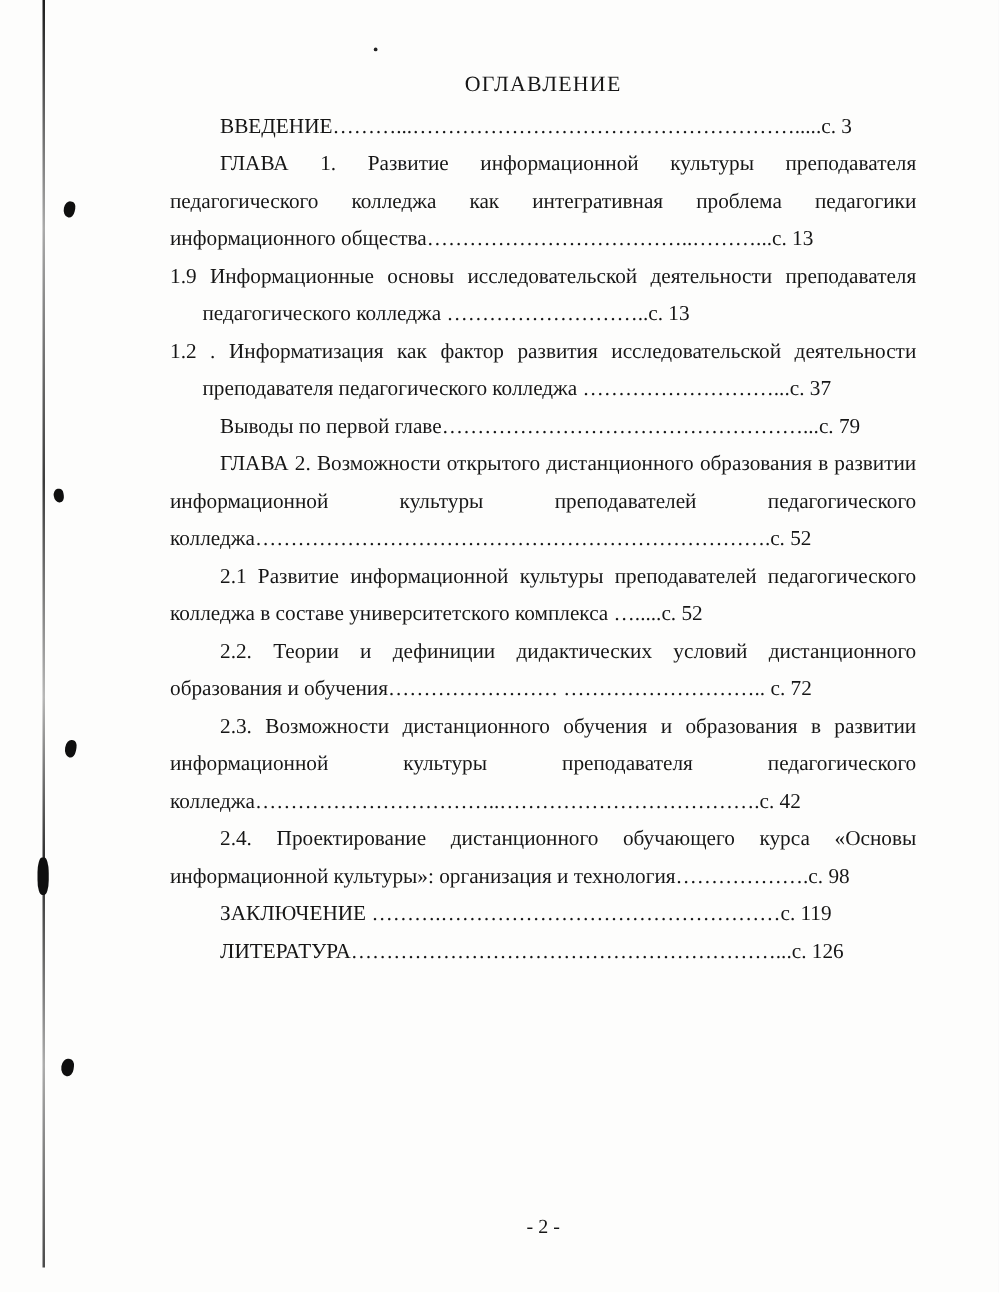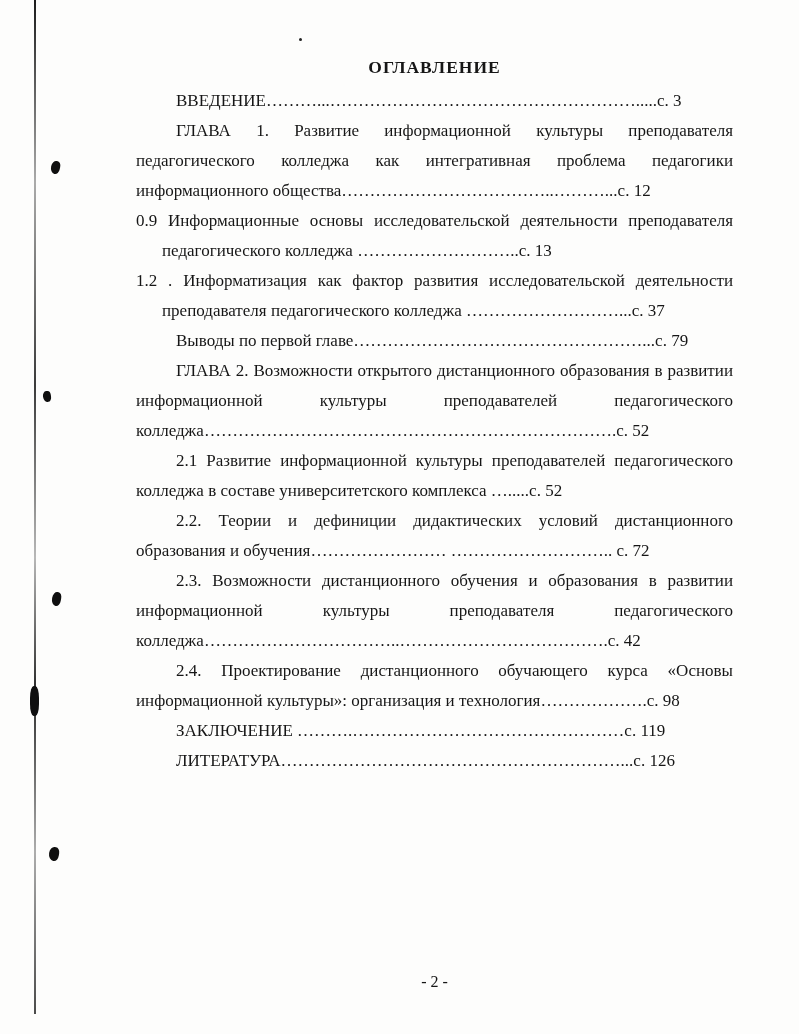--- a/index.html
+++ b/index.html
@@ -52,21 +52,21 @@
   }
   
   .content {
     position: absolute;
     left: 136px;
     top: 52px;
     width: 597px;
   }
   .toc-title {
     text-align: center;
-    font-weight: bold;
+    font-weight: normal;
     font-size: 17.5px;
     letter-spacing: 1px;
     line-height: 30px;
     margin-bottom: 4px;
   }
   .entry {
     margin: 0;
     font-size: 17px;
     line-height: 30px;
     text-align: justify;
@@ -93,22 +93,22 @@
   <div class="blob b2"></div>
   <div class="blob b3"></div>
   <div class="blob b4"></div>
   <div class="blob b5"></div>
   <div class="stray-dot"></div>
 
   <div class="content">
     <div class="toc-title">ОГЛАВЛЕНИЕ</div>
     <div class="entries">
         <p class="entry first-line-indent">ВВЕДЕНИЕ………...……………………………………………….....с. 3</p>
-        <p class="entry first-line-indent">ГЛАВА 1. Развитие информационной культуры преподавателя педагогического колледжа как интегративная проблема педагогики информационного общества………………………………..………...с. 12</p>
-        <p class="entry hanging">0.9 Информационные основы исследовательской деятельности преподавателя педагогического колледжа ………………………..с. 13</p>
+        <p class="entry first-line-indent">ГЛАВА 1. Развитие информационной культуры преподавателя педагогического колледжа как интегративная проблема педагогики информационного общества………………………………..………...с. 13</p>
+        <p class="entry hanging">1.9 Информационные основы исследовательской деятельности преподавателя педагогического колледжа ………………………..с. 13</p>
         <p class="entry hanging">1.2 . Информатизация как фактор развития исследовательской деятельности преподавателя педагогического колледжа ………………………...с. 37</p>
         <p class="entry first-line-indent">Выводы по первой главе……………………………………………...с. 79</p>
         <p class="entry first-line-indent">ГЛАВА 2. Возможности открытого дистанционного образования в развитии информационной культуры преподавателей педагогического колледжа……………………………………………………………….с. 52</p>
         <p class="entry first-line-indent">2.1 Развитие информационной культуры преподавателей педагогического колледжа в составе университетского комплекса ….....с. 52</p>
         <p class="entry first-line-indent">2.2. Теории и дефиниции дидактических условий дистанционного образования и обучения…………………… ……………………….. с. 72</p>
         <p class="entry first-line-indent">2.3. Возможности дистанционного обучения и образования в развитии информационной культуры преподавателя педагогического колледжа……………………………..……………………………….с. 42</p>
         <p class="entry first-line-indent">2.4. Проектирование дистанционного обучающего курса «Основы информационной культуры»: организация и технология……………….с. 98</p>
         <p class="entry first-line-indent">ЗАКЛЮЧЕНИЕ ……….…………………………………………с. 119</p>
         <p class="entry first-line-indent">ЛИТЕРАТУРА……………………………………………………...с. 126</p>
       </div>

